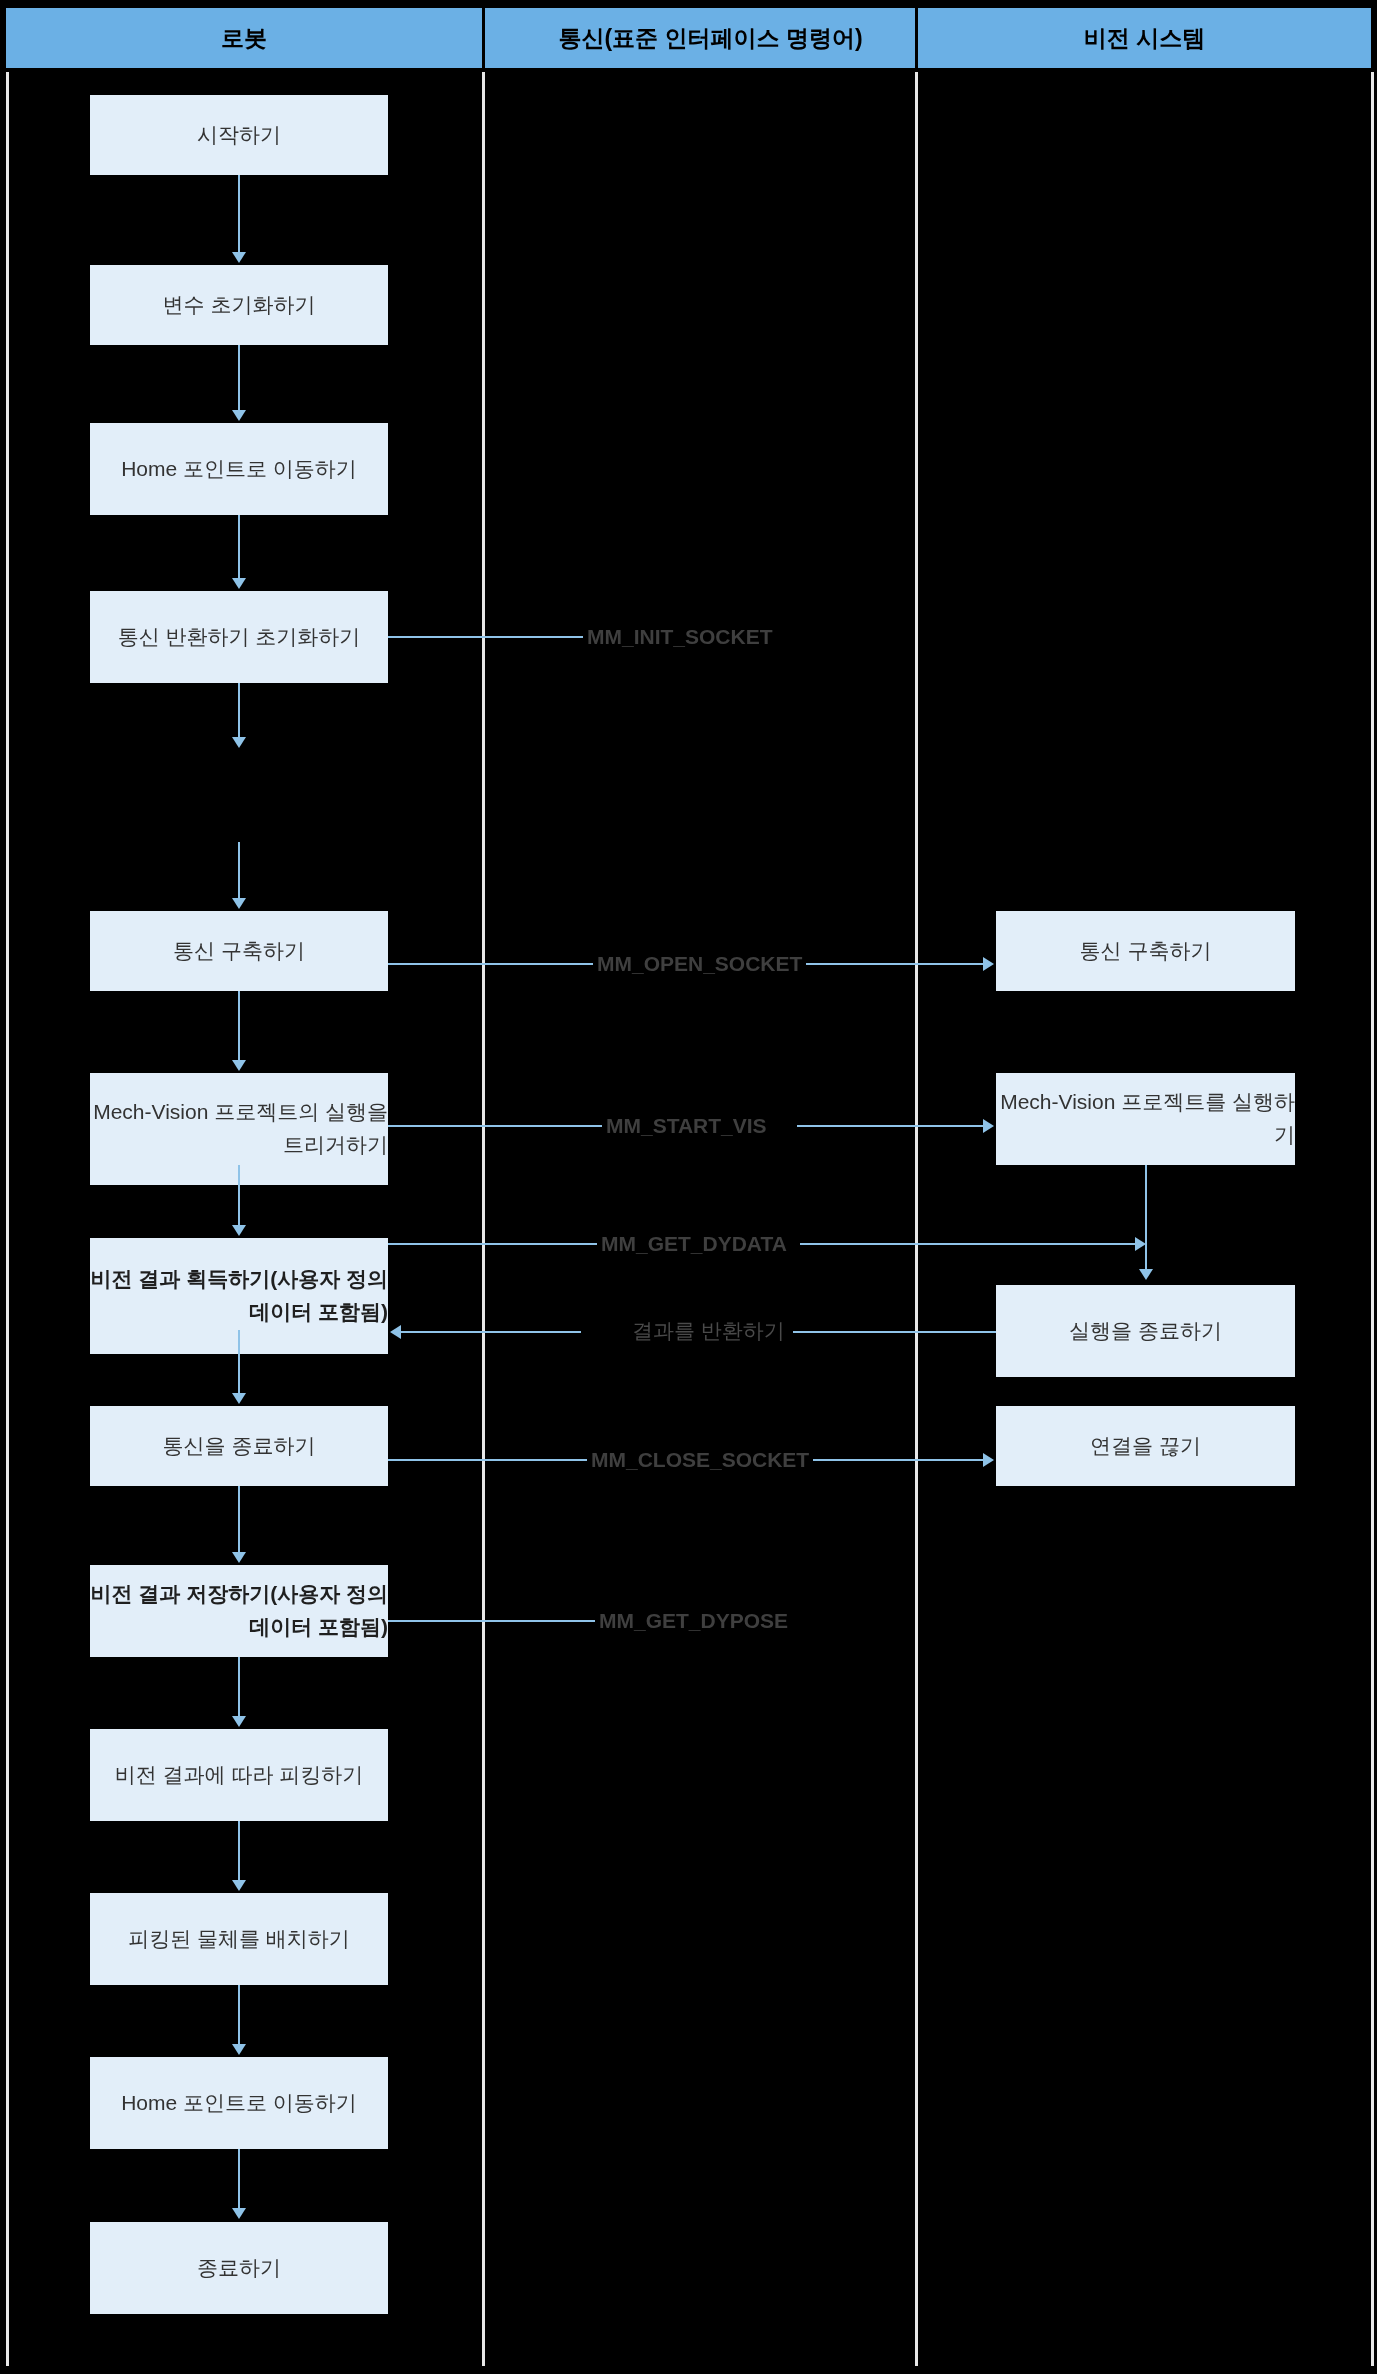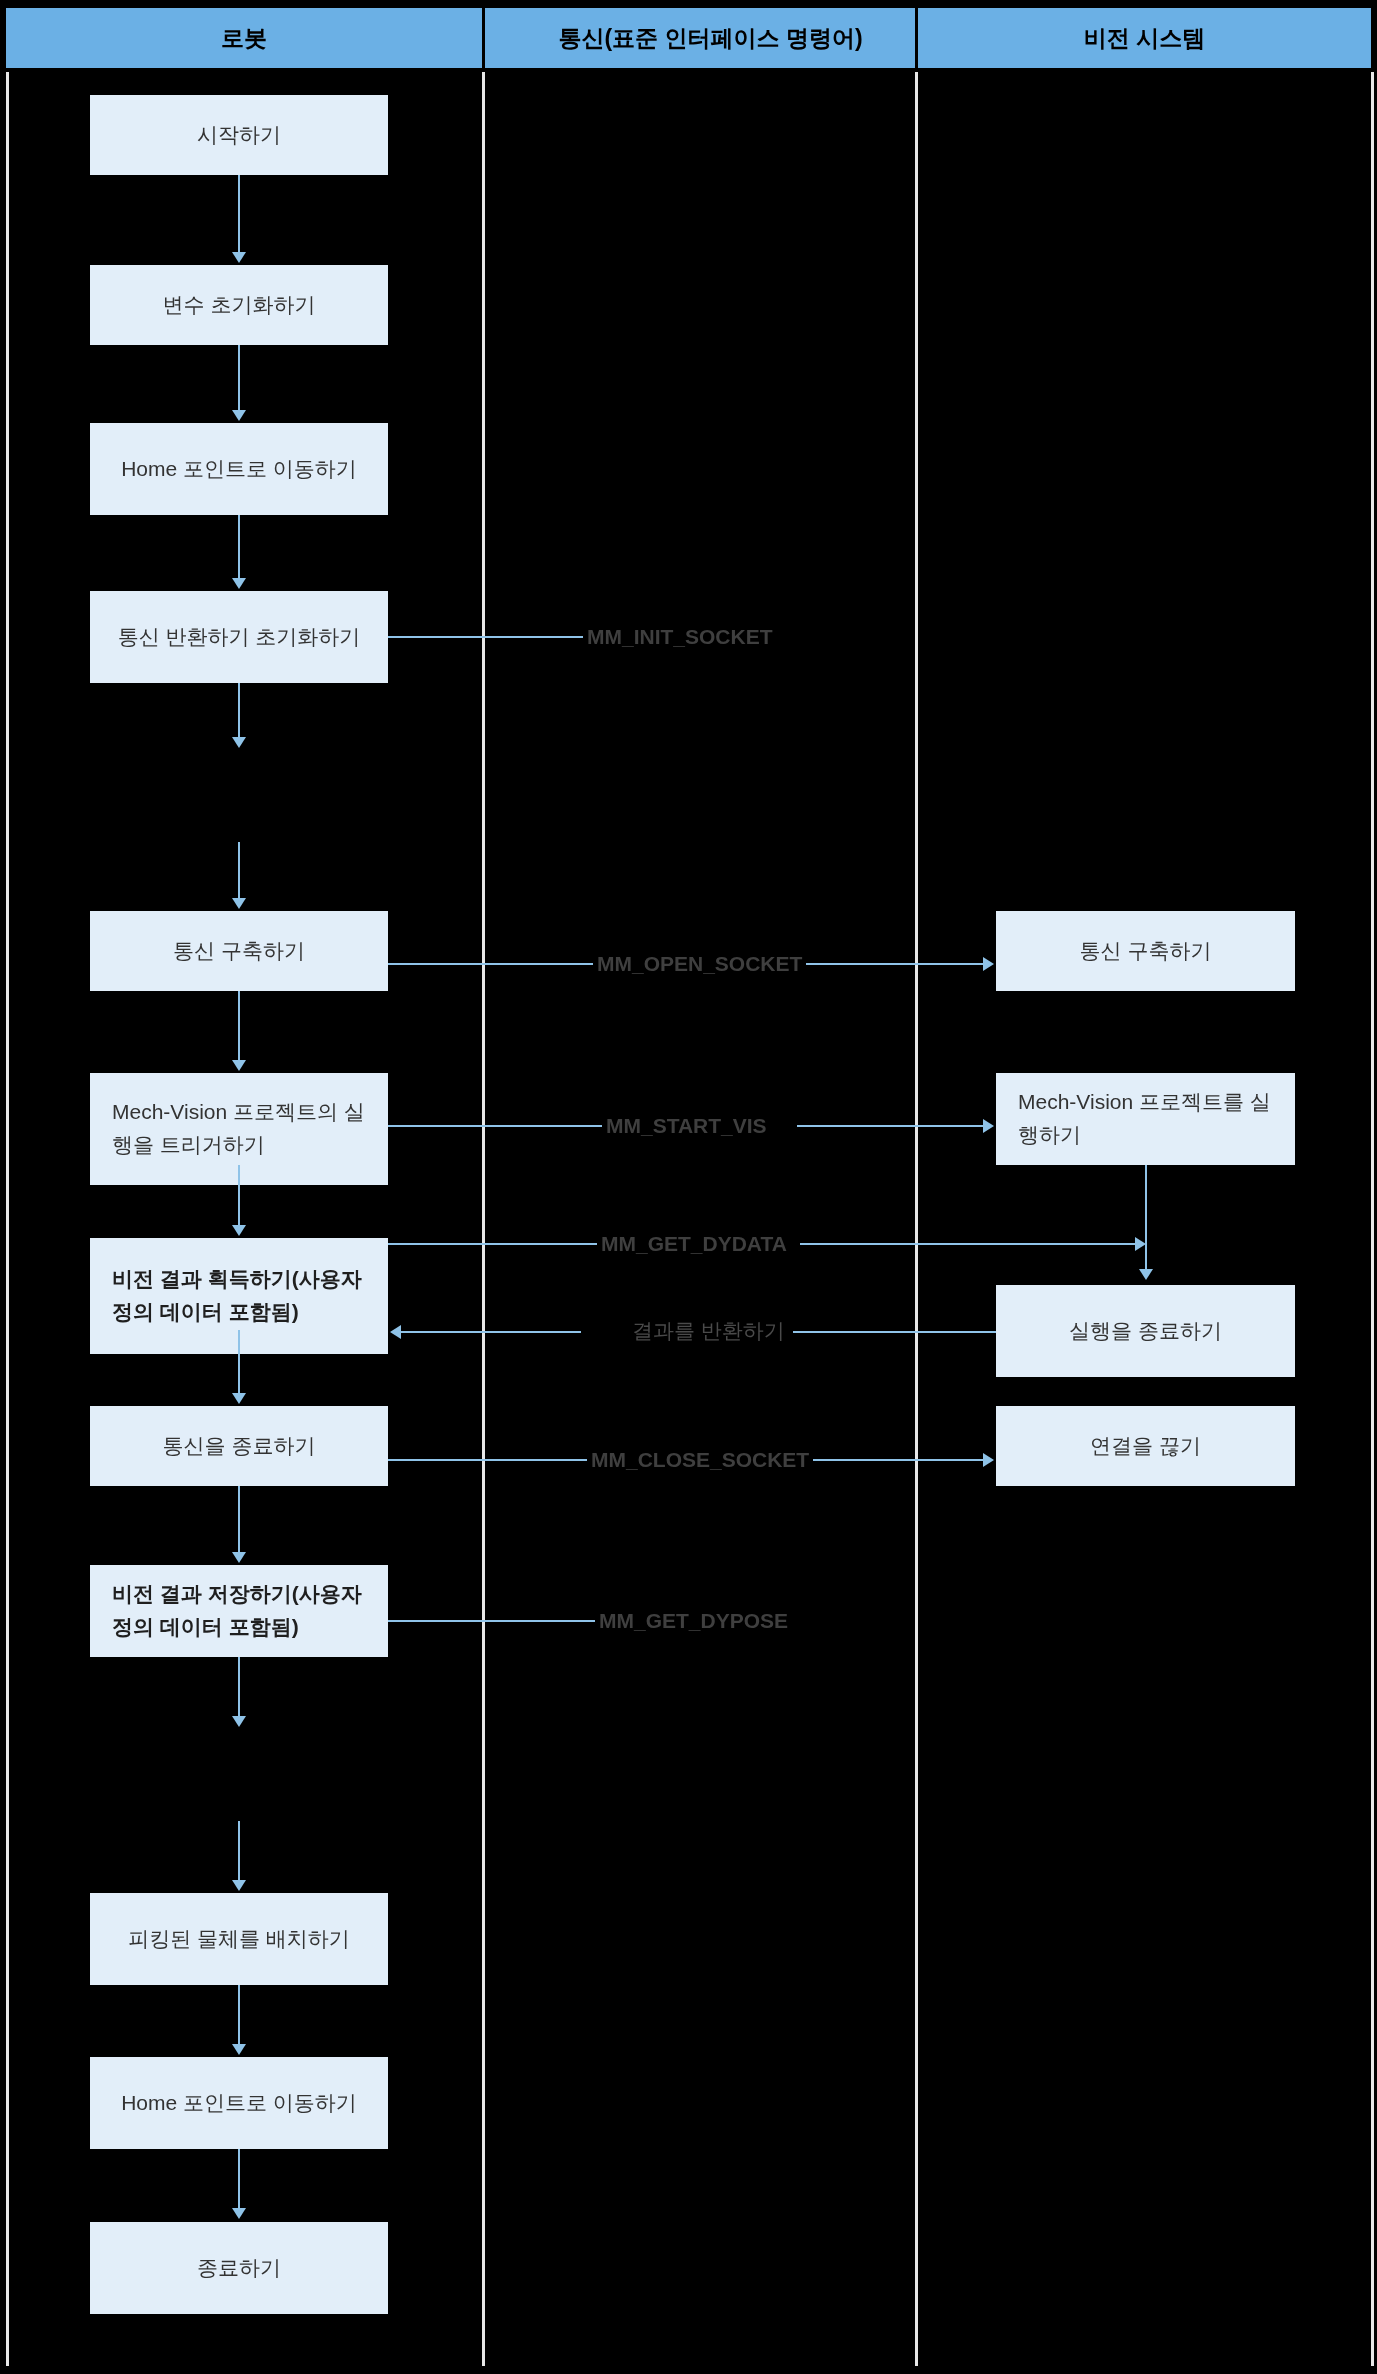--- a/index.html
+++ b/index.html
@@ -47,24 +47,24 @@
   }
   
   .node {
     position: absolute;
     background: #E2EEF9;
     color: #333333;
     box-sizing: border-box;
     display: flex;
     align-items: center;
     justify-content: center;
-    text-align: left;
+    text-align: right;
     font-size: 21px;
     line-height: 1.55;
-    padding: 4px 22px;
+    padding: 4px 0;
   }
   .node.bold {
     font-weight: bold;
     color: #1f1f1f;
   }
   
   .vline {
     position: absolute;
     width: 2px;
     background: #8FC3E8;
@@ -163,20 +163,23 @@
   </div>
 
   <div class="node" style="left:90px; top:1406px; width:298px; height:80px;">
     <span>통신을 종료하기</span>
   </div>
 
   <div class="node bold" style="left:90px; top:1565px; width:298px; height:92px;">
     <span>비전 결과 저장하기(사용자 정의 데이터 포함됨)</span>
   </div>
 
+  <div class="node" style="left:90px; top:1729px; width:298px; height:92px;">
+    <span>비전 결과에 따라 피킹하기</span>
+  </div>
 
   <div class="node" style="left:90px; top:1893px; width:298px; height:92px;">
     <span>피킹된 물체를 배치하기</span>
   </div>
 
   <div class="node" style="left:90px; top:2057px; width:298px; height:92px;">
     <span>Home 포인트로 이동하기</span>
   </div>
 
   <div class="node" style="left:90px; top:2222px; width:298px; height:92px;">

